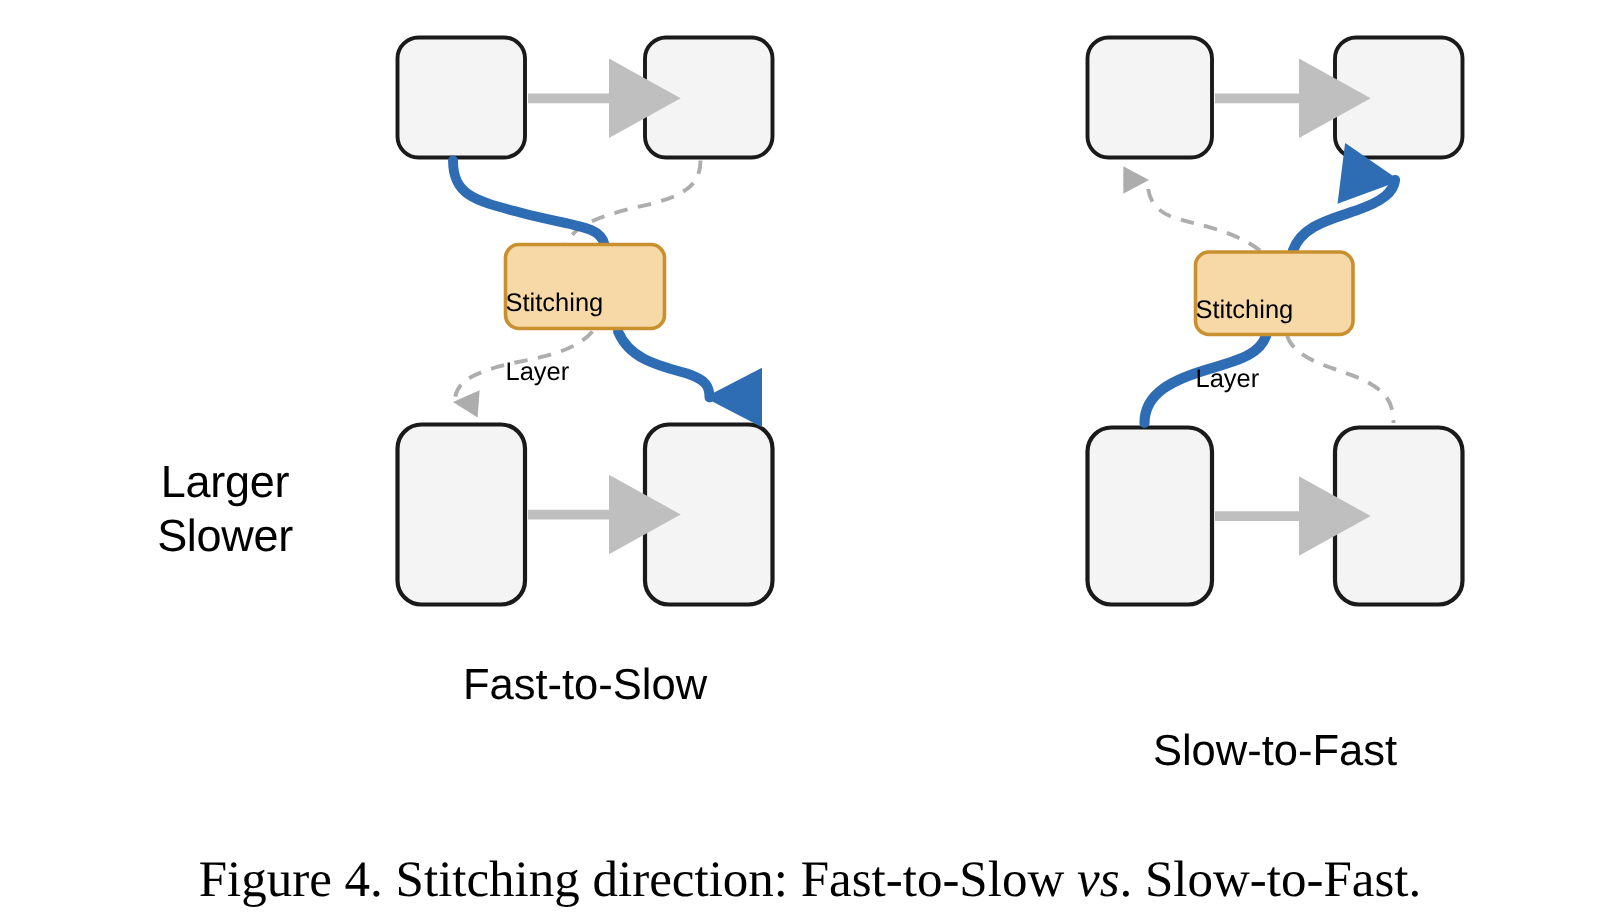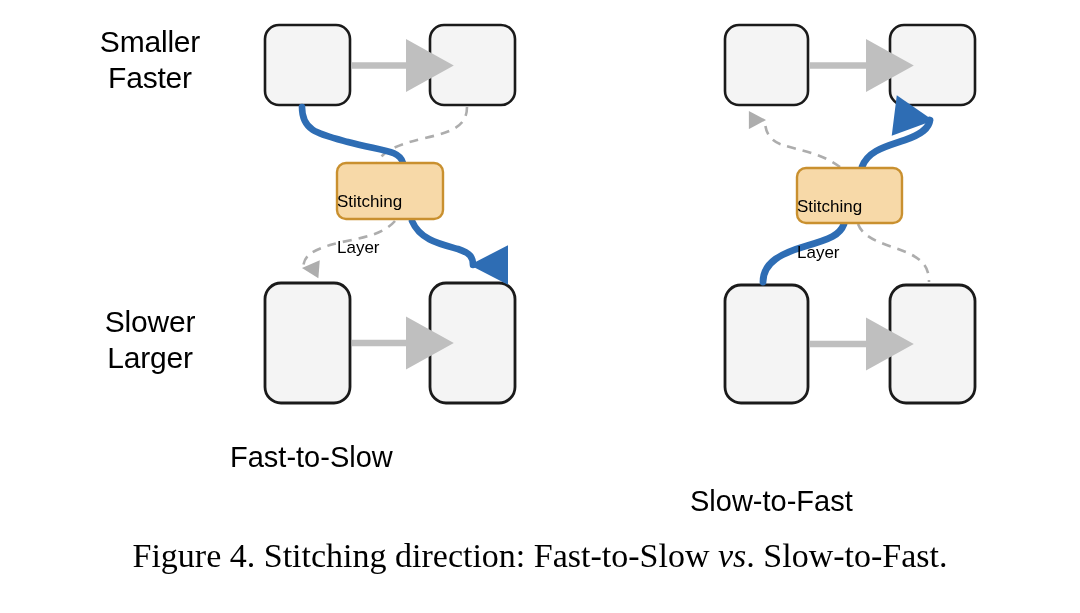--- a/index.html
+++ b/index.html
@@ -42,21 +42,21 @@
     top: 24px;
     width: 220px;
   }
   #row-label-larger-slower {
     left: 40px;
     top: 304px;
     width: 220px;
   }
   .panel-caption {
     position: absolute;
-    text-align: left;
+    text-align: center;
     font-family: "Liberation Sans", sans-serif;
     font-size: 29px;
     line-height: 34px;
     color: #000000;
     white-space: nowrap;
   }
   #panel-caption-left {
     left: 230px;
     top: 440px;
     width: 320px;
@@ -83,46 +83,42 @@
     width: 106px;
   }
   #stitch-label-right {
     left: 797px;
     top: 172px;
     width: 106px;
   }
   #figure-caption {
     position: absolute;
     left: 0;
-    top: 535px;
+    top: 566px;
     width: 1080px;
     text-align: center;
     font-family: "Liberation Serif", serif;
     font-size: 34px;
     line-height: 42px;
     color: #000000;
     white-space: nowrap;
   }
   #figure-caption .vs-italic {
     font-style: italic;
   }
 </style>
 </head>
 <body>
 
 <div id="figure-root">
 
-  <div class="row-label" id="row-label-smaller-faster">
-    <div>Smaller</div>
-    <div>Faster</div>
-  </div>
 
   <div class="row-label" id="row-label-larger-slower">
+    <div>Larger</div>
     <div>Slower</div>
-    <div>Larger</div>
   </div>
 
   <svg id="diagram-svg" viewBox="0 0 1080 613" xmlns="http://www.w3.org/2000/svg">
     <defs>
       <marker id="m-gray-right" markerWidth="9" markerHeight="9" refX="2.2" refY="4.5" orient="auto" markerUnits="strokeWidth">
         <path d="M0,0.4 L7.4,4.5 L0,8.6 Z" fill="#BFBFBF"></path>
       </marker>
       <marker id="m-gray-dashed-head" markerWidth="7.5" markerHeight="7.5" refX="3.6" refY="6.6" orient="auto" markerUnits="strokeWidth">
         <path d="M0.1,0.4 L7.1,0.4 L3.6,7.0 Z" fill="#ADADAD"></path>
       </marker>

